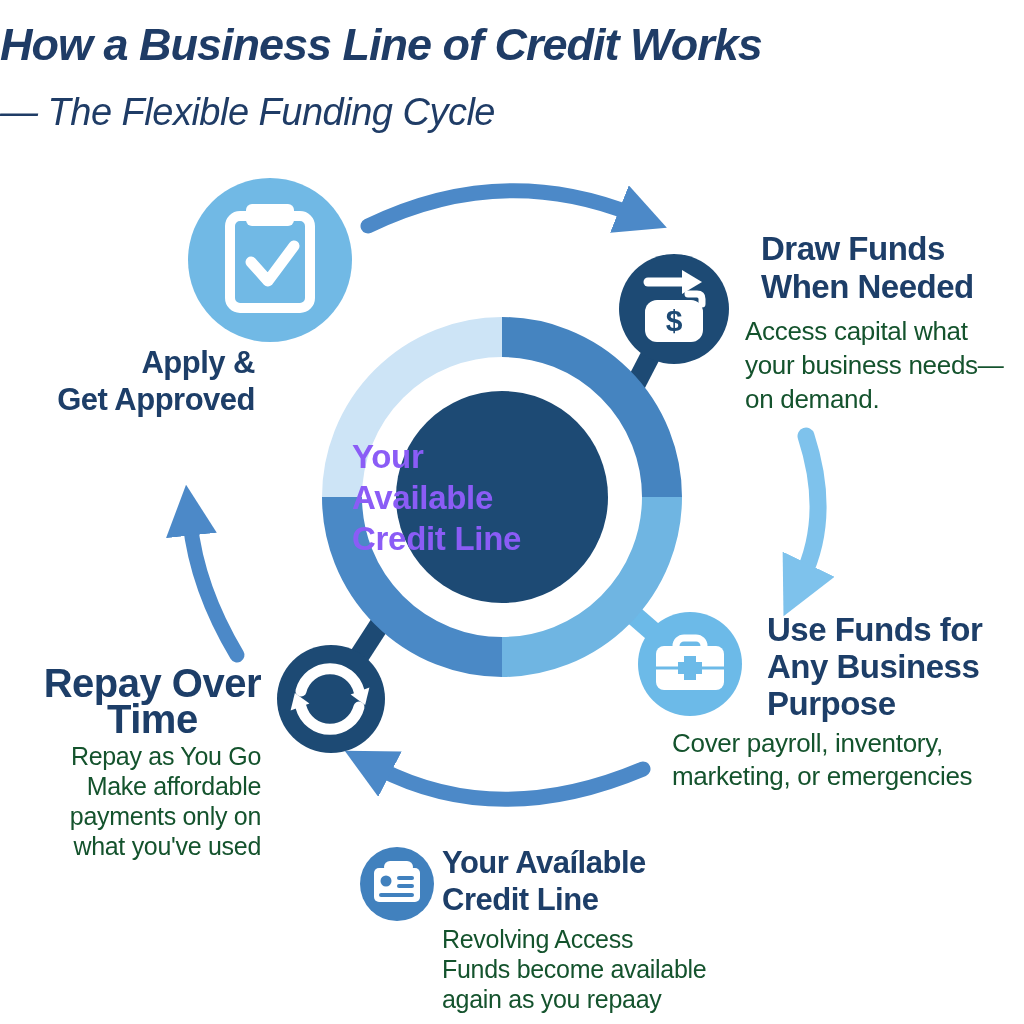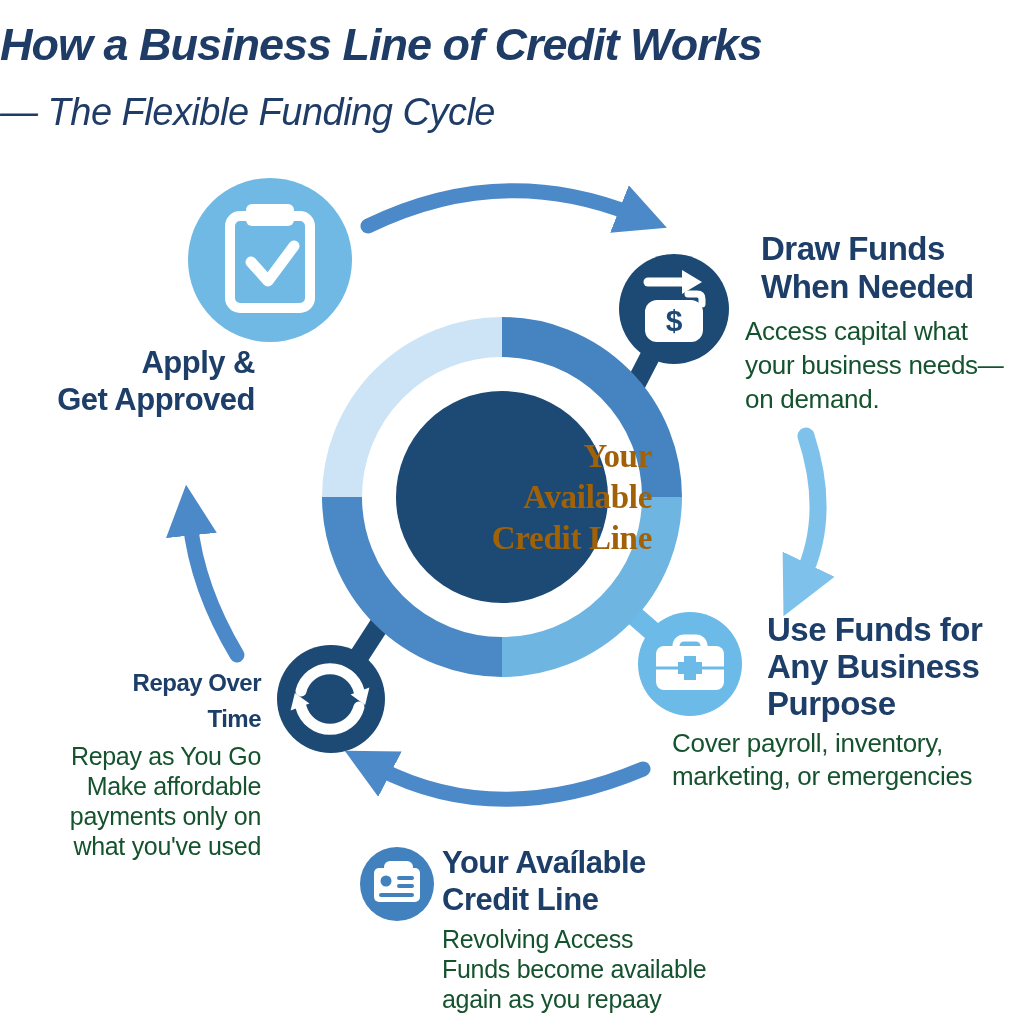--- a/index.html
+++ b/index.html
@@ -12,29 +12,28 @@
   .title-line1{font-size:45px;font-weight:800;letter-spacing:-1px;line-height:54px;}
   .title-line2{font-size:38px;font-weight:500;letter-spacing:-0.5px;line-height:48px;margin-top:16px;}
   .heading{color:#1d3e68;font-weight:700;white-space:pre-line;position:absolute;letter-spacing:-0.5px;}
   .body-text{color:#14532d;font-weight:400;white-space:pre-line;position:absolute;letter-spacing:-0.3px;}
   .h-apply{right:769px;top:344px;font-size:31px;line-height:37px;text-align:right;}
   .b-apply{right:769px;top:428px;font-size:25px;line-height:31px;text-align:right;}
   .h-draw{left:745px;top:230px;font-size:33px;line-height:38px;margin-left:16px;}
   .b-draw{left:745px;top:314px;font-size:26px;line-height:34px;}
   .h-use{left:767px;top:611px;font-size:33px;line-height:37px;}
   .b-use{left:672px;top:727px;font-size:26px;line-height:33px;}
-  .h-repay{right:763px;top:665px;font-size:24px;line-height:36px;text-align:right;margin-left:10px;}
+  .h-repay{right:763px;top:665px;font-size:40px;line-height:36px;text-align:center;margin-left:10px;}
   .b-repay{right:763px;top:741px;font-size:25px;line-height:30px;text-align:right;}
   .h-credit{left:442px;top:844px;font-size:31px;line-height:37px;}
   .b-credit{left:442px;top:924px;font-size:25px;line-height:30px;}
   .center-label{
-    position:absolute;left:352px;top:436px;width:300px;text-align:right;
-    color:#a16207;font-size:33px;font-weight:700;line-height:41px;white-space:pre-line;
+    position:absolute;left:352px;top:436px;width:300px;text-align:left;
+    color:#8b5cf6;font-size:33px;font-weight:700;line-height:41px;white-space:pre-line;
     letter-spacing:-0.3px;
-    font-family:Liberation Serif, serif;
   }
 </style>
 </head>
 <body>
 
 <div class="canvas">
 
   <svg class="layer" width="1024" height="1024" viewBox="0 0 1024 1024">
     <defs>
       <marker id="ah-blue" markerWidth="3.6" markerHeight="3.4" refX="0.9" refY="1.7" orient="auto">

